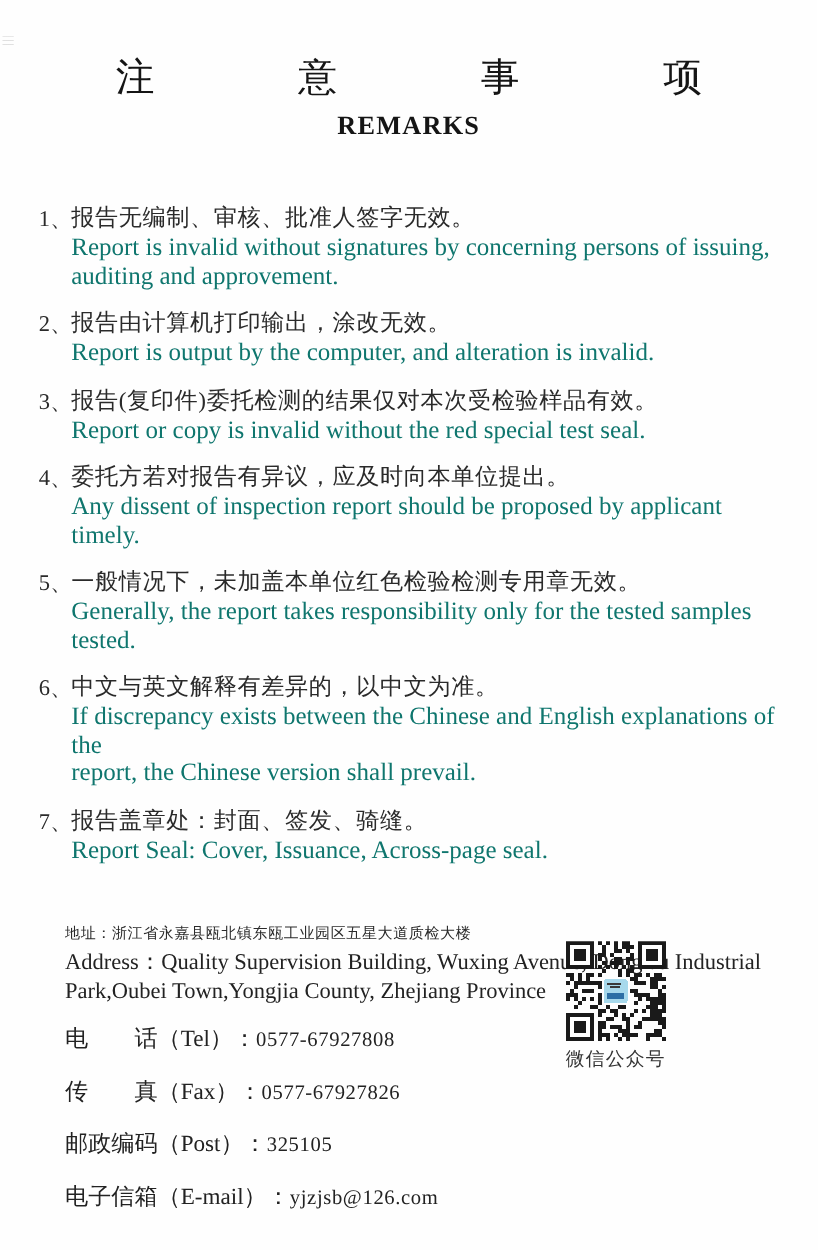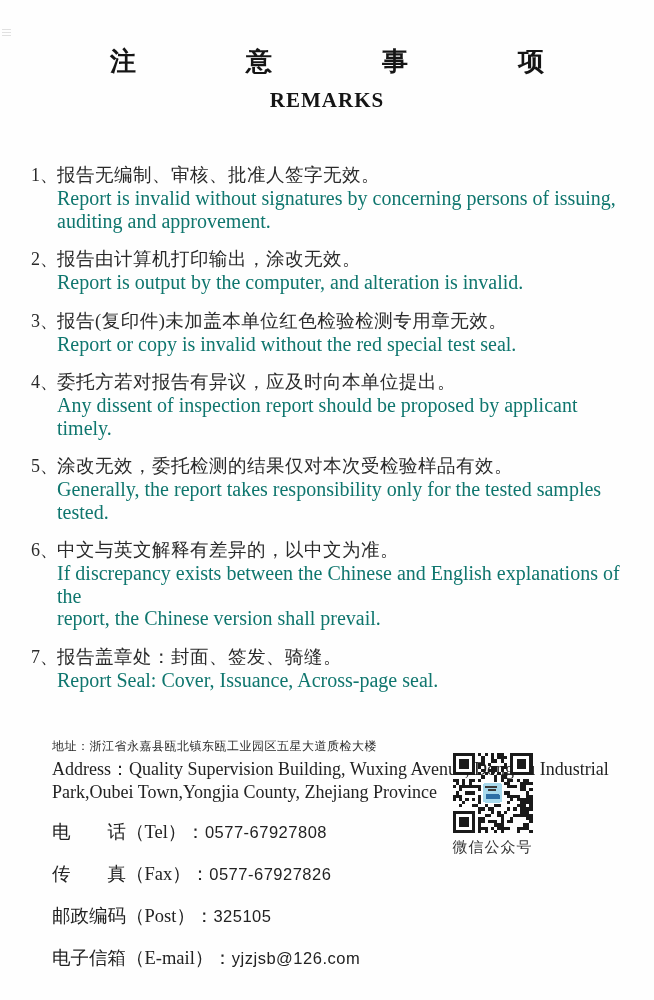--- a/index.html
+++ b/index.html
@@ -13,21 +13,21 @@
   }
   
   .scan-mark{
     position:absolute;left:2px;top:29px;width:9px;height:7px;
     background:repeating-linear-gradient(#c8c8c8 0 1px,transparent 1px 3px);
     opacity:.55;
   }
   .title-wrap{padding-top:47px;text-align:center;}
   .title-cn{
     display:inline-block;
-    font-size:26px;font-weight:bold;color:#151515;
+    font-size:31px;font-weight:normal;color:#151515;
     letter-spacing:42px;margin-right:-42px;
     line-height:30px;white-space:nowrap;
   }
   .title-en{
     margin-top:11px;text-align:center;
     font-size:21px;font-weight:bold;color:#151515;
     letter-spacing:1px;line-height:24px;
   }
   .remarks{margin:52px 24px 0 31px;}
   .remark-item{display:flex;margin-bottom:16px;}
@@ -42,21 +42,21 @@
     white-space:pre-line;color:#0f766e;
   }
   .address-block{margin:44px 24px 0 52px;max-width:578px;}
   .addr-cn{font-size:12px;line-height:23px;letter-spacing:.5px;}
   .addr-en{font-size:18px;line-height:22.5px;white-space:pre-line;color:#222;}
   .contacts{margin:18px 0 0 52px;}
   .contact-row{margin-bottom:19px;line-height:22px;white-space:nowrap;}
   .contact-label{font-size:18.5px;color:#222;text-align:right;}
   .contact-value{
     font-size:16.5px;
-    font-family:Liberation Sans, sans-serif;
+    font-family:Liberation Serif, serif;
     color:#222;letter-spacing:.5px;
   }
   .qr-block{position:absolute;left:452px;top:753px;width:81px;text-align:center;}
   .qr-block svg{display:block;width:81px;height:80px;shape-rendering:crispEdges;}
   .qr-caption{
     margin-top:5px;font-size:15px;letter-spacing:1px;
     color:#333;white-space:nowrap;
   }
 </style>
 </head>
@@ -86,37 +86,37 @@
       <span class="remark-num">2、</span>
       <div class="remark-body">
         <div class="remark-cn">报告由计算机打印输出，涂改无效。</div>
         <div class="remark-en">Report is output by the computer, and alteration is invalid.</div>
       </div>
     </div>
 
     <div class="remark-item">
       <span class="remark-num">3、</span>
       <div class="remark-body">
-        <div class="remark-cn">报告(复印件)未加盖本单位红色检验检测专用章无效。</div>
+        <div class="remark-cn">报告(复印件)委托检测的结果仅对本次受检验样品有效。</div>
         <div class="remark-en">Report or copy is invalid without the red special test seal.</div>
       </div>
     </div>
 
     <div class="remark-item">
       <span class="remark-num">4、</span>
       <div class="remark-body">
         <div class="remark-cn">委托方若对报告有异议，应及时向本单位提出。</div>
         <div class="remark-en">Any dissent of inspection report should be proposed by applicant timely.</div>
       </div>
     </div>
 
     <div class="remark-item">
       <span class="remark-num">5、</span>
       <div class="remark-body">
-        <div class="remark-cn">涂改无效，委托检测的结果仅对本次受检验样品有效。</div>
+        <div class="remark-cn">一般情况下，未加盖本单位红色检验检测专用章无效。</div>
         <div class="remark-en">Generally, the report takes responsibility only for the tested samples tested.</div>
       </div>
     </div>
 
     <div class="remark-item">
       <span class="remark-num">6、</span>
       <div class="remark-body">
         <div class="remark-cn">中文与英文解释有差异的，以中文为准。</div>
         <div class="remark-en">If discrepancy exists between the Chinese and English explanations of the
 report, the Chinese version shall prevail.</div>

